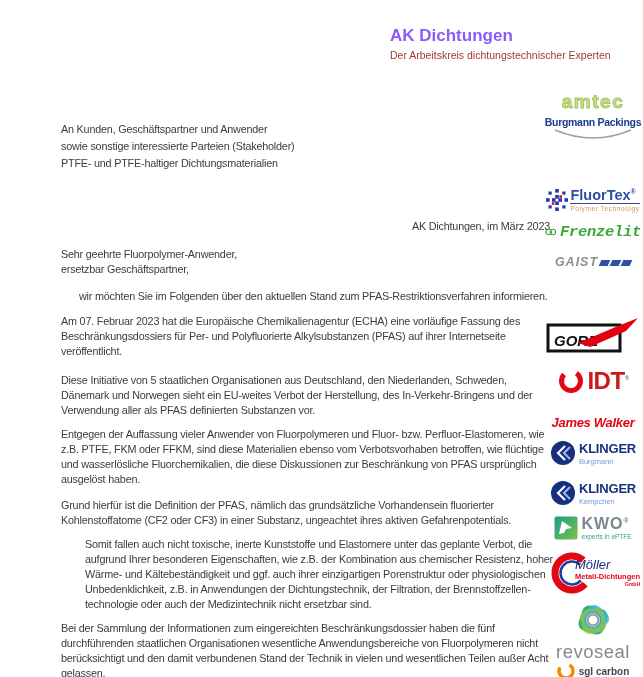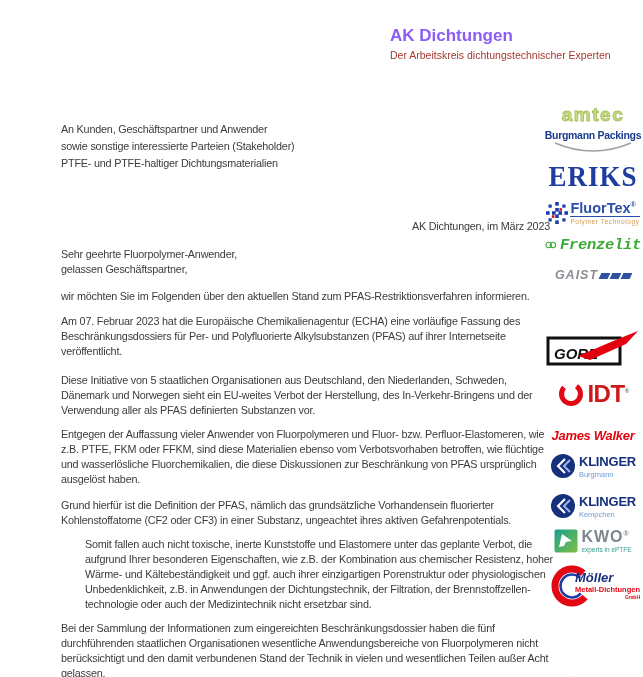--- a/index.html
+++ b/index.html
@@ -11,25 +11,25 @@
   .header { position:absolute; left:390px; top:26px; }
   .header .title { font-size:17px; font-weight:700; color:#8b5cf6; }
   .header .subtitle { margin-top:3px; font-size:10.5px; color:#a5392f; }
 
   
   .tblock { position:absolute; left:61px; width:489px; color:#3b3b3b;
             font-size:10.8px; letter-spacing:-0.2px; line-height:15px; }
   .recipient { top:121px; line-height:17px; }
   .dateline { top:219px; text-align:right; }
   .salutation { top:247px; }
-  .p1 { top:289px; } .p2 { top:314px; } .p3 { top:373px; } .p4 { top:427px; }
+  .p1 { top:289px;margin-left:18px; } .p2 { top:314px; } .p3 { top:373px; } .p4 { top:427px; }
   .p5 { top:498px; } .p6 { top:537px;margin-left:24px; } .p7 { top:621px; }
 
   
-  .logos { position:absolute; left:545px; top:17px; width:96px; height:659px; }
+  .logos { position:absolute; left:545px; top:4px; width:96px; height:659px; }
   .logo { position:absolute; left:0; width:96px; display:flex; align-items:center; justify-content:center; }
 
   .l-amtec { top:87px; }
   .amtec-text { font-size:19px; font-weight:800; letter-spacing:1.5px; color:#cbdc8e; -webkit-text-stroke:1px #a9c462; }
 
   .l-burgmann { top:112px; flex-direction:column; }
   .burg-text { font-size:10.5px; font-weight:800; color:#1a3b8f; letter-spacing:-0.3px; white-space:nowrap; }
 
   .l-eriks { top:144px; }
   .eriks-text { font-family:"Liberation Serif", serif; font-size:27px; font-weight:900; color:#1e3d9e; letter-spacing:1px; transform:scaleY(1.08); }
@@ -70,21 +70,21 @@
   .l-kwo { top:511px; gap:3px; }
   .kwo-body { display:flex; flex-direction:column; }
   .kwo-main { font-size:16px; font-weight:800; color:#7d868c; letter-spacing:1px; }
   .kwo-main sup { font-size:7px; }
   .kwo-sub { font-size:6.5px; color:#35a08e; }
 
   .l-moeller { top:546px; height:46px; }
   .moeller-wrap { position:relative; width:96px; height:46px; }
   .moeller-arc { position:absolute; left:4px; top:0; }
   .moeller-textblock { position:absolute; left:30px; top:7px; display:flex; flex-direction:column; }
-  .mo-main { font-size:13px; font-weight:700; font-style:italic; color:#16307e; }
+  .mo-main { font-size:13px; font-weight:400; font-style:italic; color:#16307e; }
   .mo-sub { font-size:7.5px; font-weight:800; color:#e30613; white-space:nowrap; }
   .mo-sub2 { font-size:5px; font-weight:700; color:#e30613; text-align:right; }
 
   .l-revoseal { top:596px; flex-direction:column; }
   .rv-text { font-size:18.5px; color:#85898c; letter-spacing:0.5px; margin-top:1px; }
 
   .l-sgl { top:658px; gap:4px; }
   .sgl-text { font-size:10px; font-weight:700; color:#3c4858; white-space:nowrap; }
 </style>
 </head>
@@ -100,21 +100,21 @@
   <div class="tblock recipient">
     <div>An Kunden, Geschäftspartner und Anwender</div>
     <div>sowie sonstige interessierte Parteien (Stakeholder)</div>
     <div>PTFE- und PTFE-haltiger Dichtungsmaterialien</div>
   </div>
 
   <div class="tblock dateline">AK Dichtungen, im März 2023</div>
 
   <div class="tblock salutation">
     <div>Sehr geehrte Fluorpolymer-Anwender,</div>
-    <div>gelassen Geschäftspartner,</div>
+    <div>ersetzbar Geschäftspartner,</div>
   </div>
 
   <div class="tblock p1">wir möchten Sie im Folgenden über den aktuellen Stand zum PFAS-Restriktionsverfahren informieren.</div>
   <div class="tblock p2">Am 07. Februar 2023 hat die Europäische Chemikalienagentur (ECHA) eine vorläufige Fassung des Beschränkungsdossiers für Per- und Polyfluorierte Alkylsubstanzen (PFAS) auf ihrer Internetseite veröffentlicht.</div>
   <div class="tblock p3">Diese Initiative von 5 staatlichen Organisationen aus Deutschland, den Niederlanden, Schweden, Dänemark und Norwegen sieht ein EU-weites Verbot der Herstellung, des In-Verkehr-Bringens und der Verwendung aller als PFAS definierten Substanzen vor.</div>
   <div class="tblock p4">Entgegen der Auffassung vieler Anwender von Fluorpolymeren und Fluor- bzw. Perfluor-Elastomeren, wie z.B. PTFE, FKM oder FFKM, sind diese Materialien ebenso vom Verbotsvorhaben betroffen, wie flüchtige und wasserlösliche Fluorchemikalien, die diese Diskussionen zur Beschränkung von PFAS ursprünglich ausgelöst haben.</div>
   <div class="tblock p5">Grund hierfür ist die Definition der PFAS, nämlich das grundsätzliche Vorhandensein fluorierter Kohlenstoffatome (CF2 oder CF3) in einer Substanz, ungeachtet ihres aktiven Gefahrenpotentials.</div>
   <div class="tblock p6">Somit fallen auch nicht toxische, inerte Kunststoffe und Elastomere unter das geplante Verbot, die aufgrund Ihrer besonderen Eigenschaften, wie z.B. der Kombination aus chemischer Resistenz, hoher Wärme- und Kältebeständigkeit und ggf. auch ihrer einzigartigen Porenstruktur oder physiologischen Unbedenklichkeit, z.B. in Anwendungen der Dichtungstechnik, der Filtration, der Brennstoffzellen-technologie oder auch der Medizintechnik nicht ersetzbar sind.</div>
   <div class="tblock p7">Bei der Sammlung der Informationen zum eingereichten Beschränkungsdossier haben die fünf durchführenden staatlichen Organisationen wesentliche Anwendungsbereiche von Fluorpolymeren nicht berücksichtigt und den damit verbundenen Stand der Technik in vielen und wesentlichen Teilen außer Acht gelassen.</div>
 
@@ -124,23 +124,20 @@
       <span class="amtec-text">amtec</span>
     </div>
 
     <div class="logo l-burgmann">
       <span class="burg-text">Burgmann Packings</span>
       <svg width="84" height="14" viewBox="0 0 84 14">
         <path d="M4 2 Q 42 18 80 2" stroke="#9aa0a6" stroke-width="1.5" fill="none"></path>
       </svg>
     </div>
 
-    <div class="logo l-eriks">
-      <span class="eriks-text">ERIKS</span>
-    </div>
 
     <div class="logo l-fluortex">
       <svg width="22" height="22" viewBox="0 0 22 22">
         <g fill="#1e3ca8">
           <rect x="9.2" y="0" width="3.6" height="3.6"></rect>
             <rect x="9.2" y="6" width="3.6" height="3.6"></rect>
           <rect x="9.2" y="12.4" width="3.6" height="3.6"></rect>
             <rect x="9.2" y="18.4" width="3.6" height="3.6"></rect>
           <rect x="0" y="9.2" width="3.6" height="3.6"></rect>
             <rect x="6" y="9.2" width="3.6" height="3.6"></rect>
@@ -247,20 +244,31 @@
           <circle cx="23" cy="23" r="11.5" fill="none" stroke="#1e3ca8" stroke-width="2.5" stroke-dasharray="55 18" transform="rotate(40 23 23)"></circle>
         </svg>
         <span class="moeller-textblock">
           <span class="mo-main">Möller</span>
           <span class="mo-sub">Metall-Dichtungen</span>
           <span class="mo-sub2">GmbH</span>
         </span>
       </span>
     </div>
 
+    <div class="logo l-revoseal">
+      <svg width="40" height="40" viewBox="0 0 40 40">
+        <rect x="7" y="7" width="26" height="26" rx="7" fill="#2fae84" transform="rotate(18 20 20)"></rect>
+        <rect x="9" y="6" width="24" height="24" rx="7" fill="#37b6e0" opacity="0.85" transform="rotate(40 20 20)"></rect>
+        <rect x="8" y="9" width="24" height="24" rx="7" fill="#8ec63f" opacity="0.8" transform="rotate(-12 20 20)"></rect>
+        <circle cx="20" cy="20" r="8.5" fill="#29a9d8"></circle>
+        <circle cx="20" cy="20" r="7" fill="#fff"></circle>
+        <circle cx="20" cy="20" r="5.5" fill="none" stroke="#9aa0a6" stroke-width="2.5"></circle>
+      </svg>
+      <span class="rv-text">revoseal</span>
+    </div>
 
     <div class="logo l-sgl">
       <svg width="18" height="18" viewBox="0 0 18 18">
         <circle cx="9" cy="9" r="7" fill="none" stroke="#f28c00" stroke-width="3.5" stroke-dasharray="33 11" transform="rotate(-60 9 9)"></circle>
       </svg>
       <span class="sgl-text">sgl carbon</span>
     </div>
 
   </aside>
 </div>

